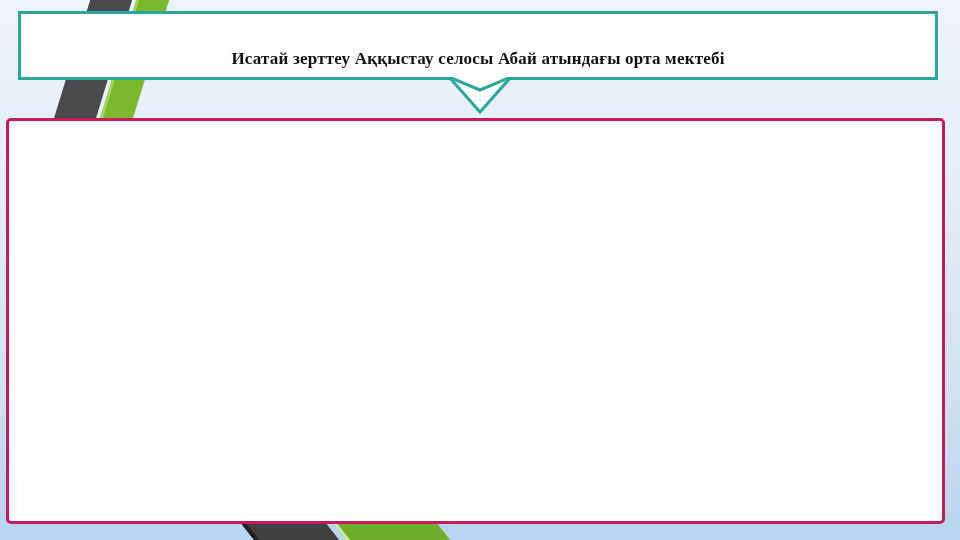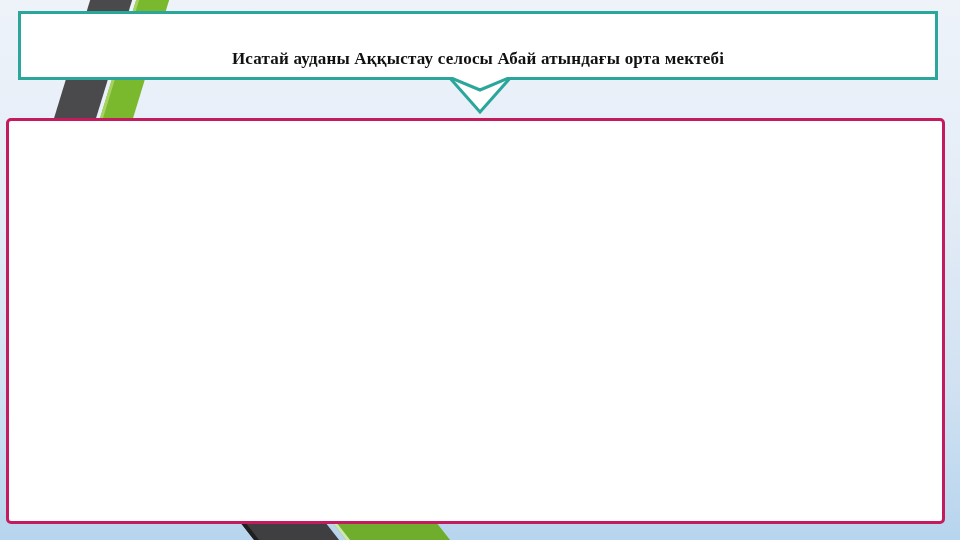--- a/index.html
+++ b/index.html
@@ -66,21 +66,21 @@
 
 <div class="stage">
 
   <div class="stripe dark"></div>
   <div class="stripe green"></div>
 
   <div class="bstripe dark"></div>
   <div class="bstripe green"></div>
 
   <div class="header-box">
-    <div class="title">Исатай ауданы Аққыстау селосы Абай атындағы орта мектебі</div>
+    <div class="title">Исатай зерттеу Аққыстау селосы Абай атындағы орта мектебі</div>
   </div>
 
   <div class="down-arrow">
     <svg width="66" height="40" viewBox="0 0 66 40">
       <path d="M2,0 L33,35 L64,0 Z" fill="#ffffff" stroke="none"></path>
       <path d="M2,0 L33,35 L64,0" fill="none" stroke="#2aa69a" stroke-width="3" stroke-linejoin="miter"></path>
       <path d="M2,0 L33,13 L64,0" fill="none" stroke="#2aa69a" stroke-width="3" stroke-linejoin="miter"></path>
     </svg>
   </div>
 

